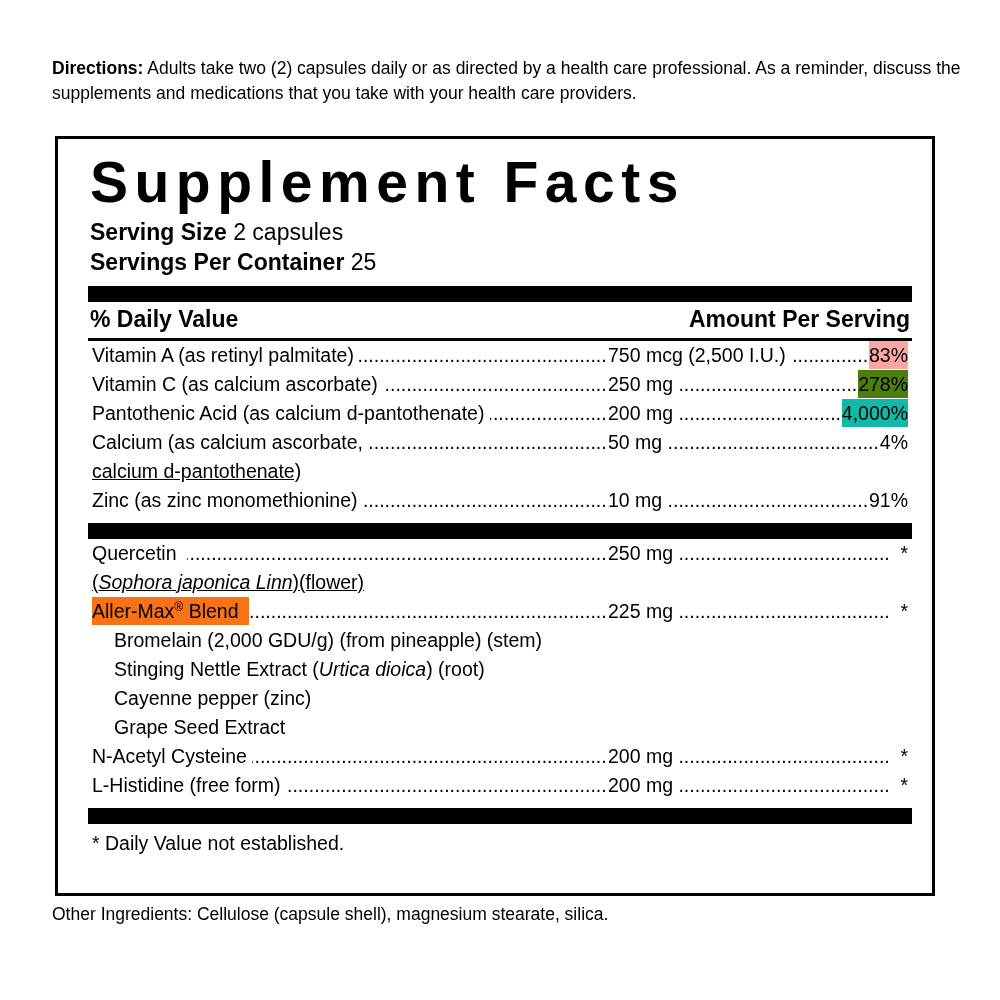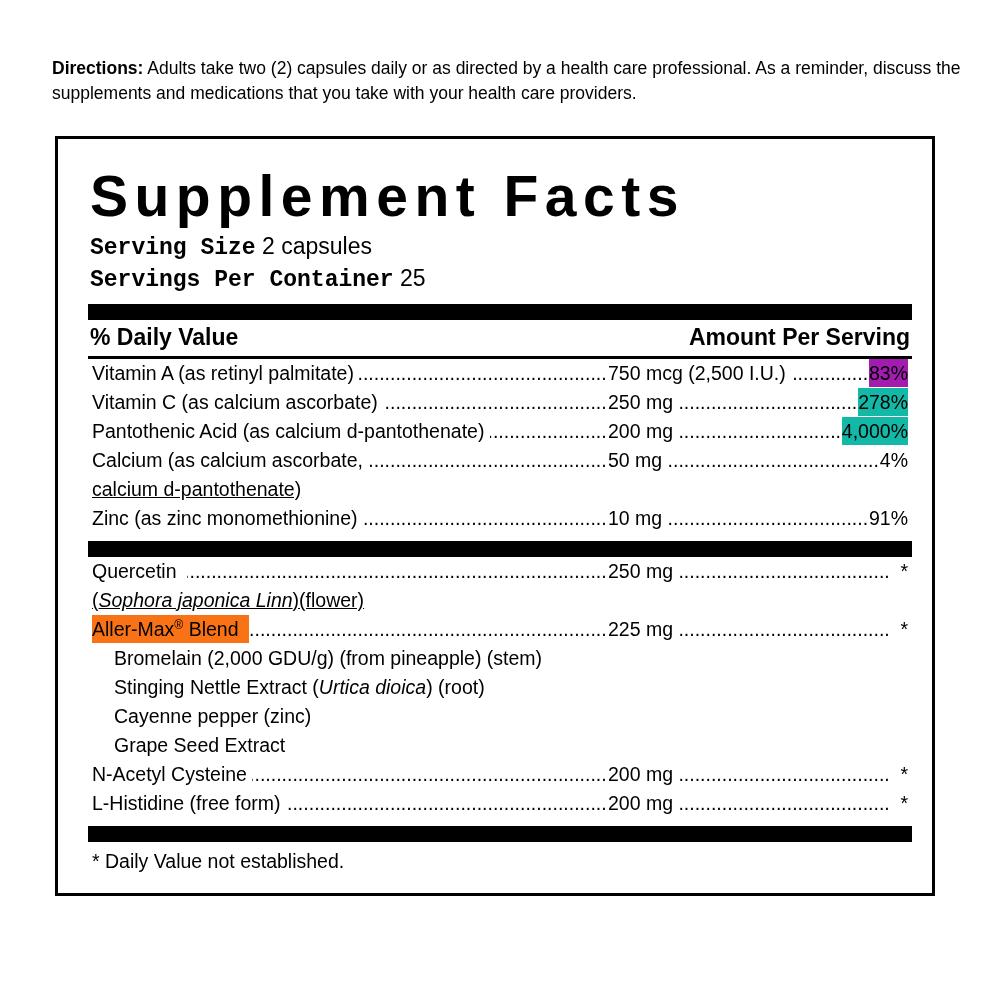--- a/index.html
+++ b/index.html
@@ -30,38 +30,37 @@
   .panel {
     position: absolute;
     left: 55px; top: 136px;
     width: 880px;
     height: 760px;
     border: 3px solid #000;
     background: #fff;
   }
   .panel-inner {
     padding: 6px 18px 0 28px;
-    margin-top: 14px;
   }
 
   .sf-title {
     font-size: 57px;
     font-weight: bold;
     letter-spacing: 6.5px;
     line-height: 1.05;
     margin: 8px 0 4px 4px;
     white-space: nowrap;
   }
 
   .serving-line {
     font-size: 23px;
     line-height: 1.32;
     margin-left: 4px;
   }
-  .serving-line .lbl { font-weight: bold; font-family: Liberation Mono, monospace; }
+  .serving-line .lbl { font-weight: bold; }
 
   .rule-thick {
     height: 16px;
     background: #000;
     margin: 8px 2px 0 2px;
   }
   .rule-thin {
     height: 3px;
     background: #000;
     margin: 3px 2px 0 2px;
@@ -157,30 +156,30 @@
       <div class="rule-thin"></div>
 
       <div class="rows" id="vitamin-rows">
           <div class="nrow">
             <span class="name">Vitamin A (as retinyl palmitate)</span>
             <span class="leader1" style="left: 4px; width: 514px; text-align: right;">........................................................................................................................</span>
             <span style="position: absolute; left: 4px; top: 0px; background: rgb(255, 255, 255); z-index: 1;">Vitamin A (as retinyl palmitate)&nbsp;</span>
             <span class="amt" style="left: 520px; background: rgb(255, 255, 255); z-index: 2;">750 mcg (2,500 I.U.)</span>
             <span class="leader2" style="left: 520px; width: 270px; text-align: right;">................................................................................</span>
             <span style="position: absolute; left: 520px; top: 0px; background: rgb(255, 255, 255); z-index: 3;">750 mcg (2,500 I.U.)&nbsp;</span>
-            <span class="dv" style="background: #a21caf; z-index: 4;">83%</span>
+            <span class="dv" style="background: #fca5a5; z-index: 4;">83%</span>
           </div>
           <div class="nrow">
             <span class="name">Vitamin C (as calcium ascorbate)</span>
             <span class="leader1" style="left: 4px; width: 514px; text-align: right;">........................................................................................................................</span>
             <span style="position: absolute; left: 4px; top: 0px; background: rgb(255, 255, 255); z-index: 1;">Vitamin C (as calcium ascorbate)&nbsp;</span>
             <span class="amt" style="left: 520px; background: rgb(255, 255, 255); z-index: 2;">250 mg</span>
             <span class="leader2" style="left: 520px; width: 270px; text-align: right;">................................................................................</span>
             <span style="position: absolute; left: 520px; top: 0px; background: rgb(255, 255, 255); z-index: 3;">250 mg&nbsp;</span>
-            <span class="dv" style="background: #14b8a6; z-index: 4;">278%</span>
+            <span class="dv" style="background: #4d7c0f; z-index: 4;">278%</span>
           </div>
           <div class="nrow">
             <span class="name">Pantothenic Acid (as calcium d-pantothenate)</span>
             <span class="leader1" style="left: 4px; width: 514px; text-align: right;">........................................................................................................................</span>
             <span style="position: absolute; left: 4px; top: 0px; background: rgb(255, 255, 255); z-index: 1;">Pantothenic Acid (as calcium d-pantothenate)&nbsp;</span>
             <span class="amt" style="left: 520px; background: rgb(255, 255, 255); z-index: 2;">200 mg</span>
             <span class="leader2" style="left: 520px; width: 270px; text-align: right;">................................................................................</span>
             <span style="position: absolute; left: 520px; top: 0px; background: rgb(255, 255, 255); z-index: 3;">200 mg&nbsp;</span>
             <span class="dv" style="background: #14b8a6; z-index: 4;">4,000%</span>
           </div>
@@ -250,14 +249,15 @@
             <span class="dv" style="background: rgb(255, 255, 255); z-index: 4;">*</span>
           </div>
         </div>
 
       <div class="rule-thick"></div>
 
       <div class="footnote">* Daily Value not established.</div>
     </div>
   </div>
 
+  <div class="other">Other Ingredients: Cellulose (capsule shell), magnesium stearate, silica.</div>
 
 </div>
 
 </body></html>

